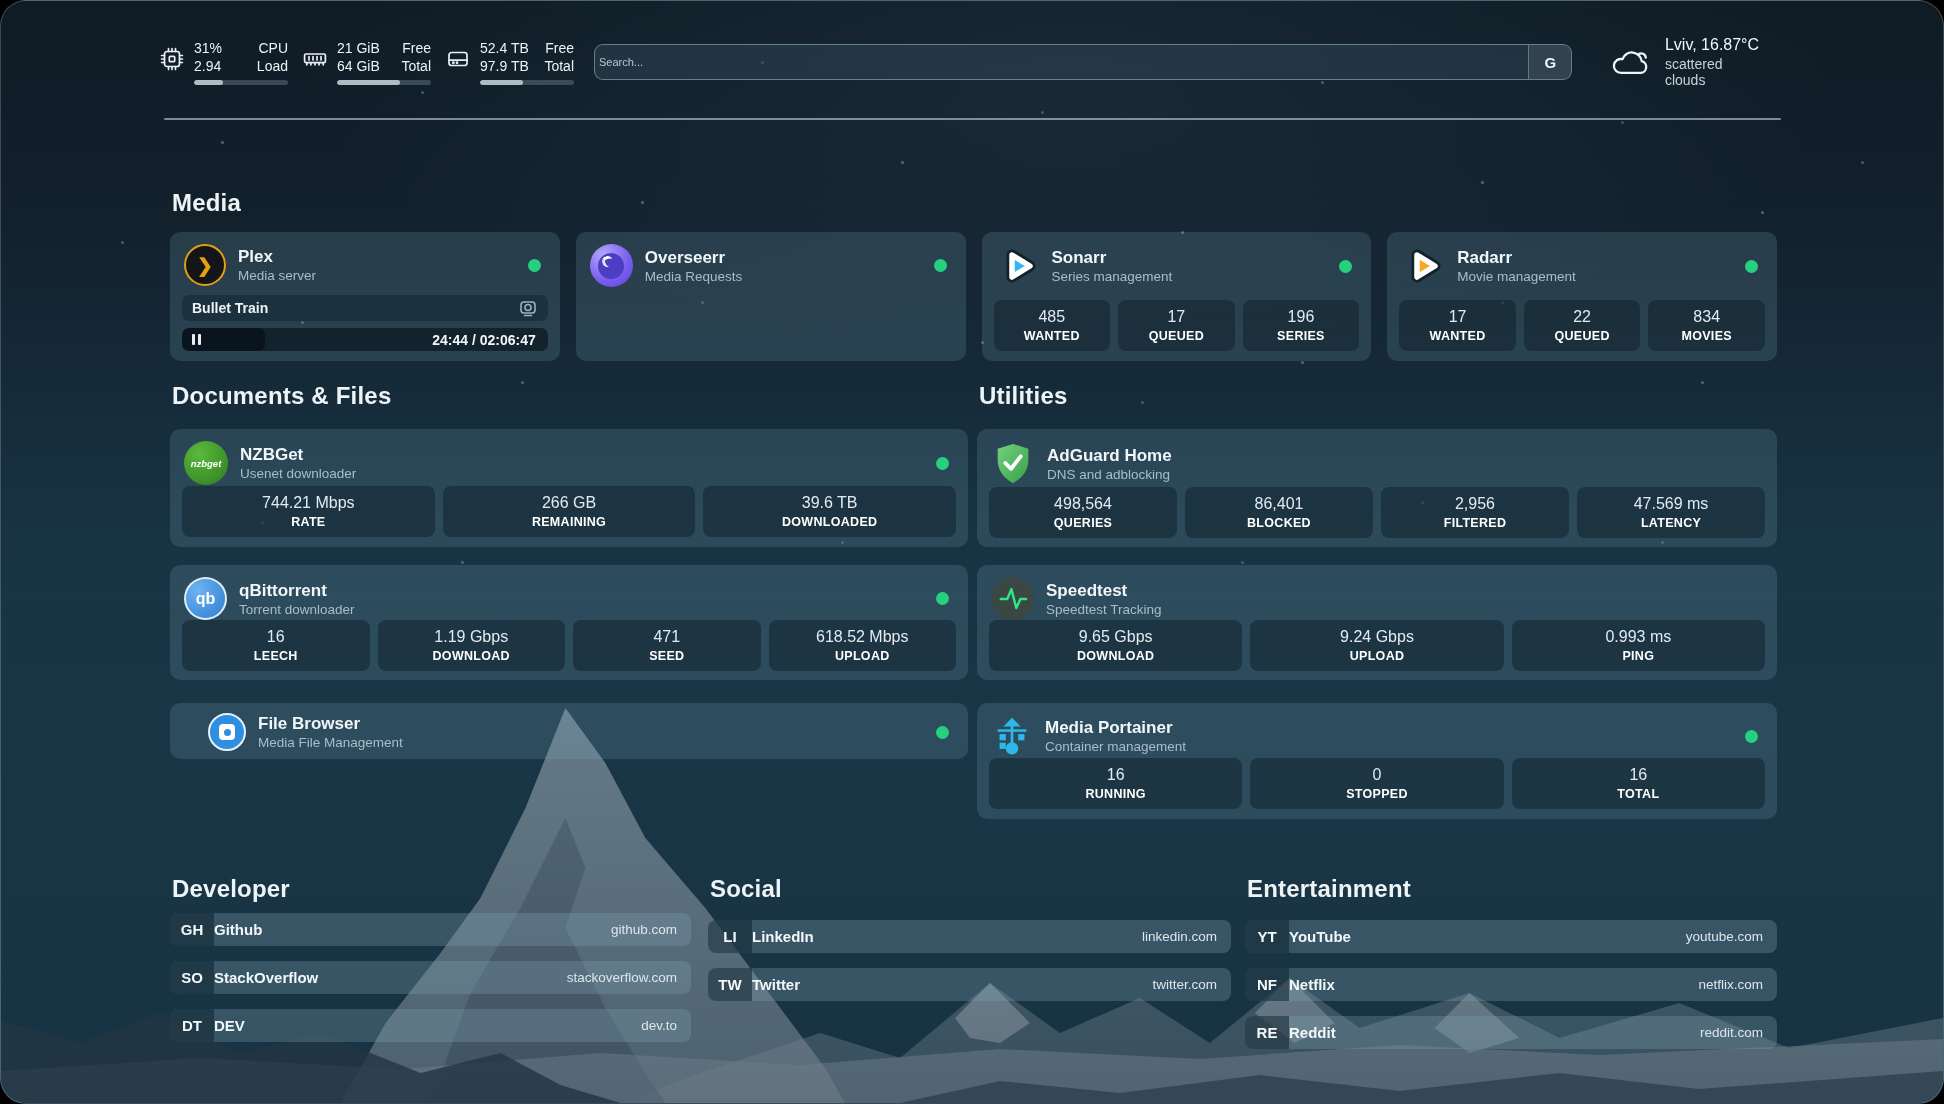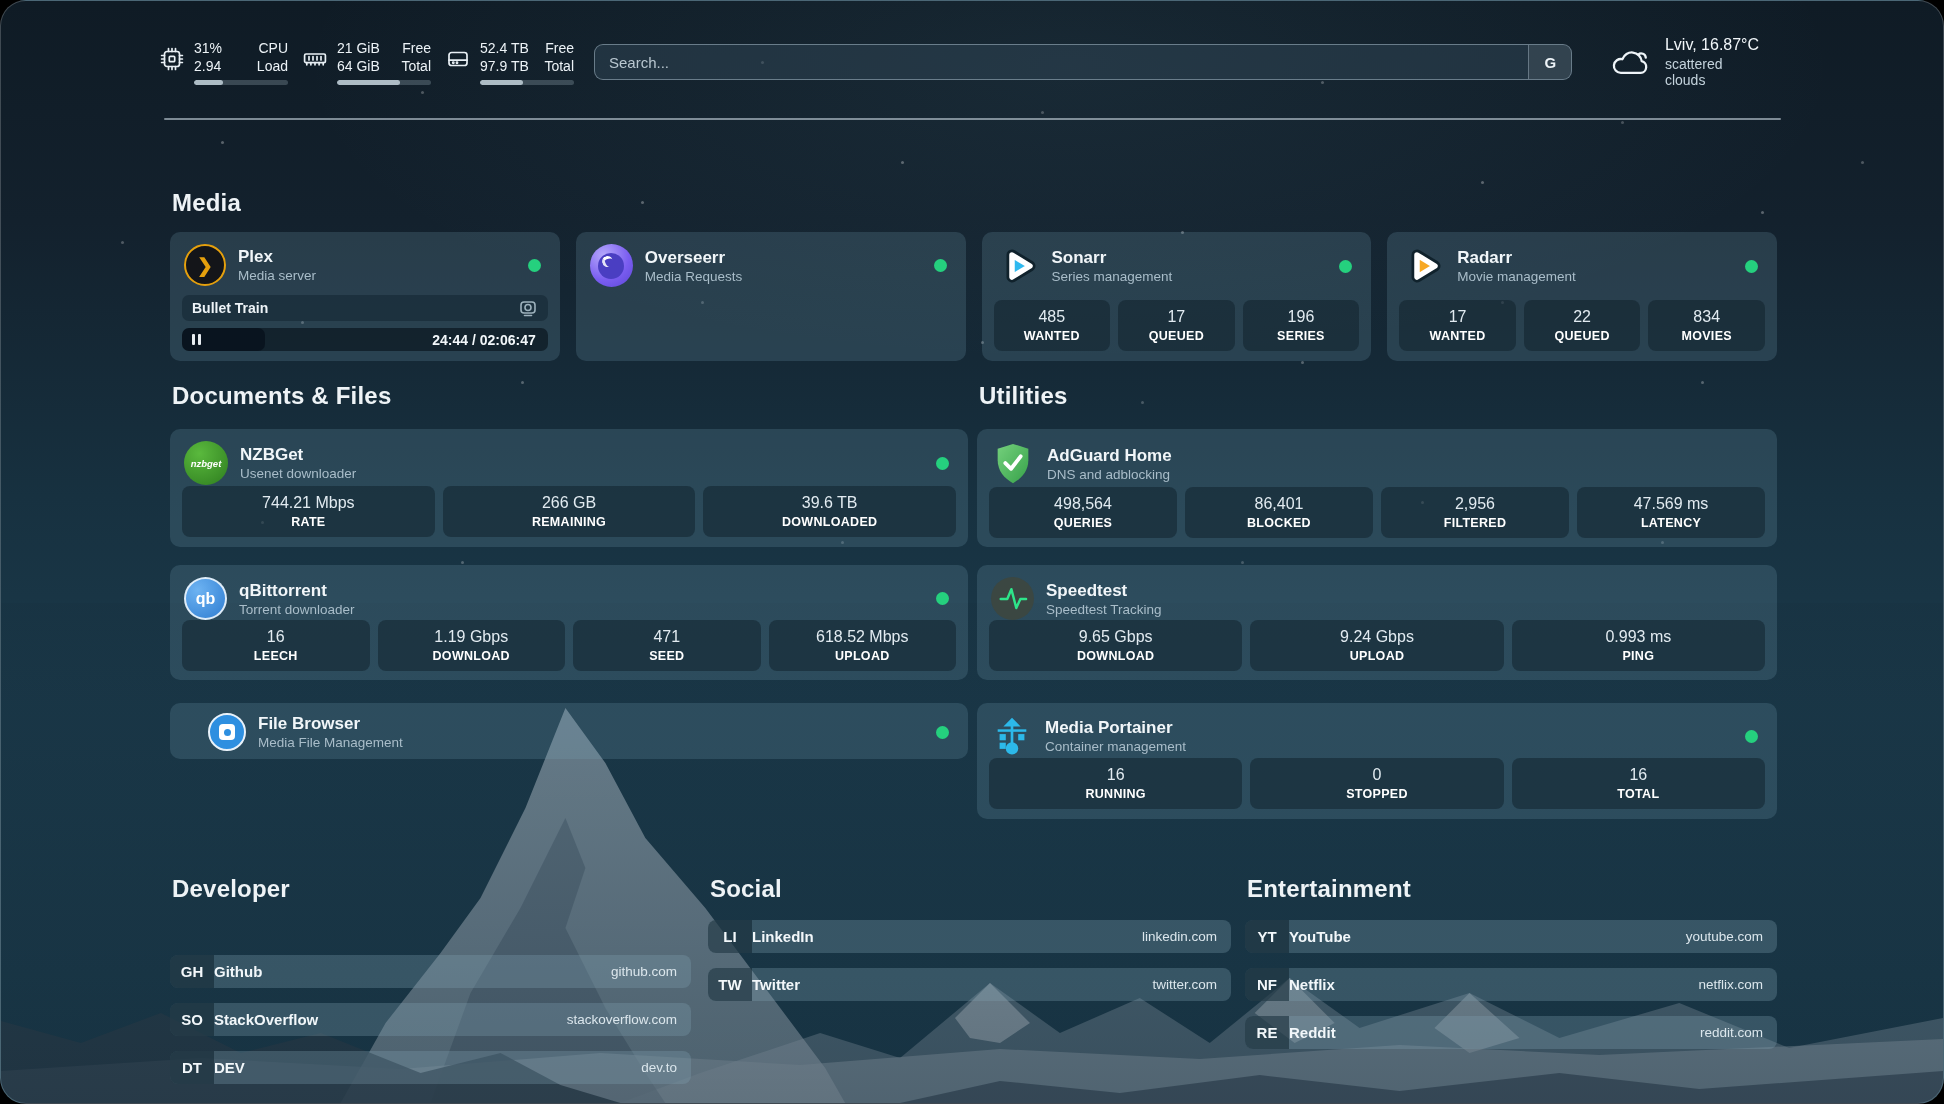--- a/index.html
+++ b/index.html
@@ -31,21 +31,21 @@
   .sys-stats{display:flex;gap:14px;}
   .hstat{display:flex;gap:9px;width:129px;}
   .hstat-icon{margin-top:7px;flex:0 0 auto;}
   .hstat-body{flex:1;display:flex;flex-direction:column;}
   .hstat-cols{display:flex;justify-content:space-between;font-size:14px;line-height:1.32;color:#edf3f7;}
   .hcol-r{text-align:right;}
   .hstat-bar{margin-top:5px;height:5px;border-radius:3px;background:rgba(165,185,198,0.28);overflow:hidden;}
   .hstat-fill{height:100%;border-radius:3px;background:#adbcc5;}
   .search-box{margin-left:20px;width:986px;height:36px;border:1px solid rgba(165,185,198,0.55);border-radius:9px;
     background:rgba(48,70,85,0.5);display:flex;align-items:stretch;overflow:hidden;box-sizing:border-box;}
-  .search-input{flex:1;background:transparent;border:none;outline:none;color:#e8f0f5;font-size:15px;padding:0 14px;font-family:"Liberation Sans",sans-serif;}
+  .search-input{flex:1;background:transparent;border:none;outline:none;color:#e8f0f5;font-size:11px;padding:0 4px;font-family:"Liberation Sans",sans-serif;}
   .search-input::placeholder{color:#b9c7d0;}
   .search-engine{width:42px;display:flex;align-items:center;justify-content:center;background:rgba(255,255,255,0.08);
     border-left:1px solid rgba(165,185,198,0.45);color:#eef4f8;font-weight:700;font-size:15px;cursor:pointer;}
   .weather{margin-left:36px;display:flex;align-items:center;gap:13px;}
   .weather-txt{display:flex;flex-direction:column;}
   .weather-main{font-size:16px;color:#f1f6f9;}
   .weather-sub{font-size:14px;color:#c4d3dc;margin-top:2px;}
   .divider{position:absolute;top:117px;left:163px;width:1617px;height:2px;background:rgba(198,212,222,0.6);border-radius:1px;}
   
   .sec-title{position:absolute;font-size:24px;font-weight:600;color:#eef3f6;letter-spacing:.2px;}
@@ -90,21 +90,21 @@
   .fb-inner::before{content:"";position:absolute;left:4.5px;top:4.5px;width:7px;height:7px;border-radius:50%;background:#2e8fe0;}
   
   #card-nzbget{top:428px;left:169px;width:798px;height:118px;}
   #card-qbit{top:564px;left:169px;width:798px;height:115px;}
   #card-fb{top:702px;left:169px;width:798px;height:56px;justify-content:center;padding-left:36px;}
   #card-adguard{top:428px;left:976px;width:800px;height:118px;}
   #card-speed{top:564px;left:976px;width:800px;height:115px;}
   #card-port{top:702px;left:976px;width:800px;height:116px;}
   
   .links{position:absolute;display:flex;flex-direction:column;gap:15px;}
-  #links-dev{top:954px;left:169px;width:521px;}
+  #links-dev{top:912px;left:169px;width:521px;}
   #links-social{top:919px;left:707px;width:523px;}
   #links-ent{top:919px;left:1244px;width:532px;}
   .link-row{height:33px;border-radius:8px;background:rgba(130,162,178,0.30);display:flex;align-items:center;overflow:hidden;cursor:pointer;}
   .link-abbr{width:44px;align-self:stretch;background:rgba(14,34,46,0.55);display:flex;align-items:center;justify-content:center;
     font-weight:700;font-size:15px;color:#f2f7fa;}
   .link-name{font-size:15px;font-weight:600;color:#f2f7fa;}
   .link-domain{margin-left:auto;margin-right:14px;font-size:13.5px;color:#dbe6ec;}
   svg{display:block;}
 </style>
 </head>

